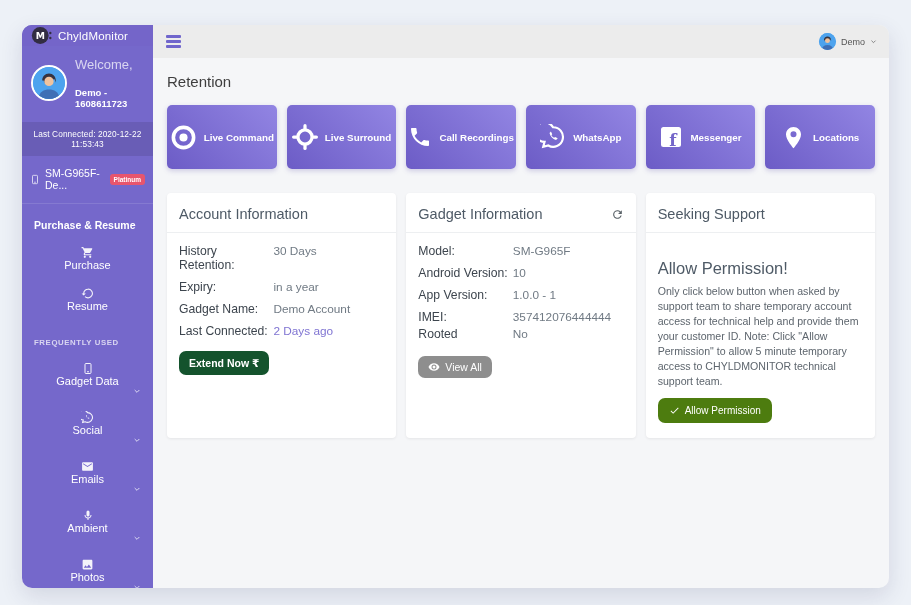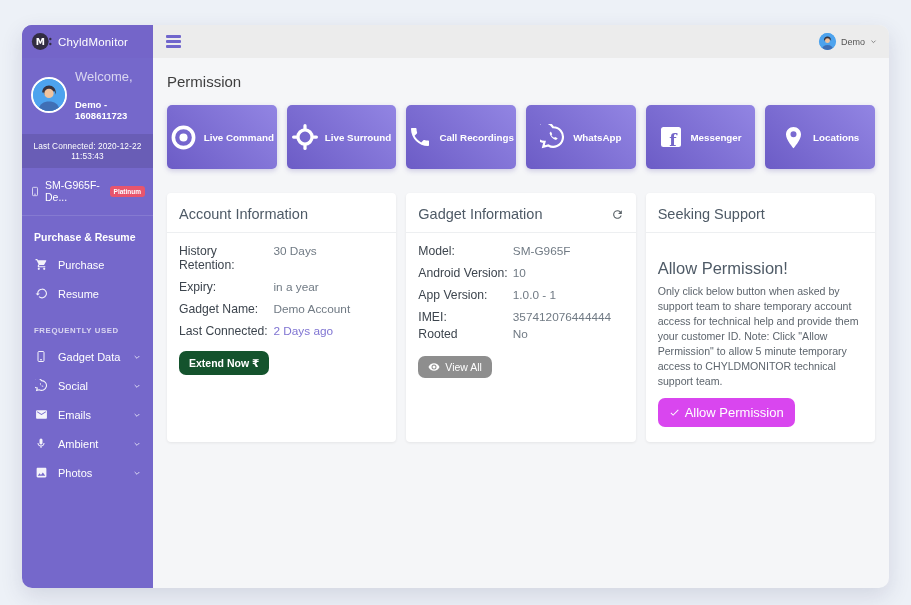--- a/index.html
+++ b/index.html
@@ -25,21 +25,21 @@
   .avatar-lg { width:36px; height:36px; border-radius:50%; border:2.5px solid #fff; overflow:hidden; flex-shrink:0; background:#4da3ee; }
   .avatar-lg svg, .avatar-sm svg { display:block; width:100%; height:100%; }
   .welcome { font-size:13px; color:rgba(255,255,255,.72); margin-bottom:15px; }
   .user-id { font-size:9.5px; font-weight:bold; }
   .last-connected { background:rgba(0,0,0,.10); padding:7px 3px; font-size:8.3px; text-align:center; letter-spacing:.1px; }
   .device-row { display:flex; align-items:center; gap:5px; padding:11px 8px 12px; font-size:10.5px; border-bottom:1px solid rgba(255,255,255,.12); }
   .device-row .icon { opacity:.85; display:flex; }
   .badge-platinum { background:#e8556d; color:#fff; font-size:6.5px; font-weight:bold; padding:2px 4px; border-radius:3px; margin-left:2px; white-space:nowrap; }
   .side-section { padding:15px 12px 7px; font-size:10.5px; font-weight:bold; color:#fff; }
   .side-section.small { font-size:7.8px; letter-spacing:.6px; color:rgba(255,255,255,.72); padding-top:18px; }
-  .menu-item { display:flex; align-items:center; gap:10px; padding:8px 12px; font-size:11px; cursor:pointer; }
+  .menu-item { display:flex; align-items:center; gap:0; padding:8px 12px; font-size:11px; cursor:pointer;flex-direction:column; }
   .menu-item .icon { width:14px; display:flex; justify-content:center; opacity:.92; }
   .menu-item .chev { margin-left:auto; opacity:.75; display:flex; }
   
   .main { flex:1; display:flex; flex-direction:column; min-width:0; }
   .topbar { height:33px; background:#ececec; display:flex; align-items:center; padding:0 12px; flex-shrink:0; }
   .hamburger { display:flex; flex-direction:column; gap:2.5px; cursor:pointer; padding:3px 1px; }
   .hamburger span { width:15px; height:2.6px; background:#7066cc; border-radius:1px; }
   .topbar-right { margin-left:auto; display:flex; align-items:center; gap:5px; cursor:pointer; }
   .avatar-sm { width:17px; height:17px; border-radius:50%; overflow:hidden; background:#4da3ee; }
   .topbar-user { font-size:9px; color:#555; }
@@ -60,21 +60,21 @@
   .card-title { font-size:14.5px; font-weight:500; color:#4e5a66; }
   .refresh { cursor:pointer; display:flex; }
   .card-body { padding:11px 12px 15px; }
   .info-row { display:flex; margin-bottom:8px; align-items:flex-start; }
   .info-label { width:46%; font-size:12.2px; font-weight:500; color:#3d454e; flex-shrink:0; }
   .info-value { font-size:11.8px; color:#707a84; }
   .info-value.link { color:#7f74d2; cursor:pointer; }
   .btn { border:none; border-radius:7px; color:#fff; cursor:pointer; display:inline-flex; align-items:center; gap:5px; font-family:inherit; }
   .btn-extend { background:#14532d; font-size:10.5px; font-weight:bold; padding:6px 10px; margin-top:5px; }
   .btn-viewall { background:#8e8e8e; font-size:10.5px; padding:5px 10px; margin-top:7px; }
-  .btn-allow { background:#d946ef; font-size:13px; padding:7px 11px; margin-top:9px; }
+  .btn-allow { background:#4d7c0f; font-size:10px; padding:7px 11px; margin-top:9px; }
   .support-heading { font-size:16.5px; font-weight:400; color:#4e5a66; margin:15px 0 6px; }
   .support-text { font-size:10.6px; color:#5d656d; line-height:1.42; }
 </style>
 </head>
 <body>
 
 <div class="window">
 
   <aside class="sidebar">
     <div class="brand">
@@ -229,21 +229,21 @@
           </svg>
         </span>
         <span class="topbar-user">Demo</span>
         <svg width="7" height="7" viewBox="0 0 24 24" fill="none" stroke="#777" stroke-width="3">
             <polyline points="5 9 12 16 19 9"></polyline>
           </svg>
       </div>
     </div>
 
     <div class="content">
-      <h1 class="page-title">Permission</h1>
+      <h1 class="page-title">Retention</h1>
 
       <div class="features">
         <button class="feature-btn">
           <span class="f-icon">
             <svg width="27" height="27" viewBox="0 0 24 24">
                 <circle cx="12" cy="12" r="9" fill="none" stroke="#fff" stroke-width="3.2"></circle>
                 <circle cx="12" cy="12" r="3.6" fill="#fff"></circle>
               </svg>
           </span>
           <span class="f-label">Live Command</span>

